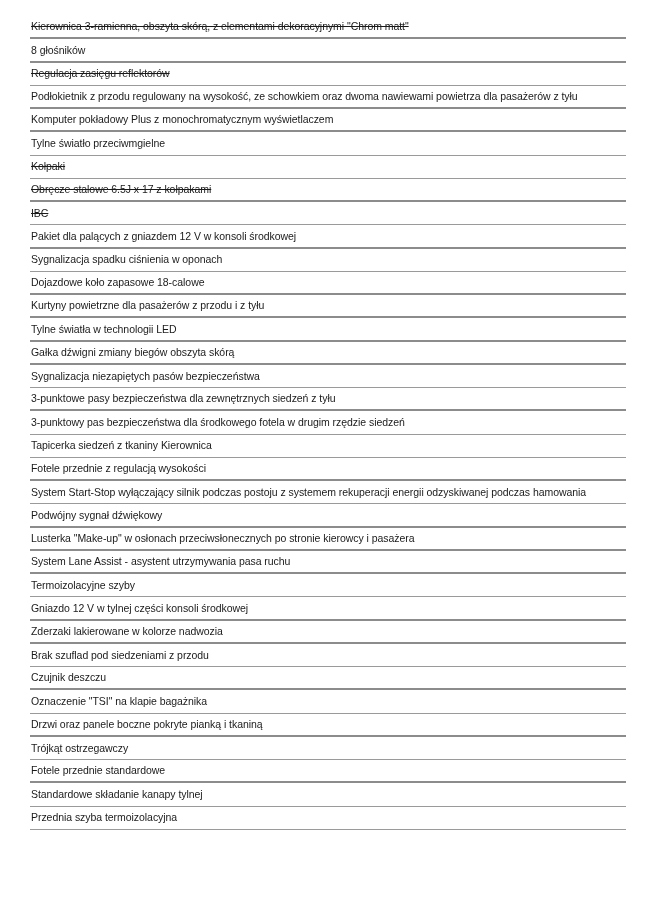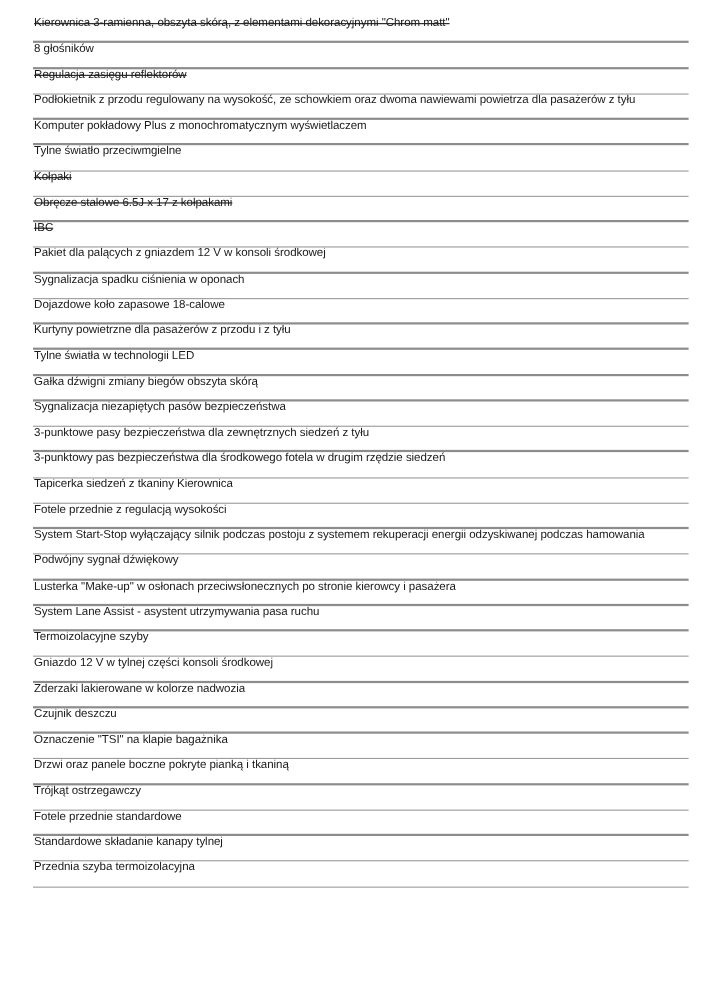--- a/index.html
+++ b/index.html
@@ -22,20 +22,21 @@
       width: 596px;
       margin: 0;
       padding: 0;
       list-style: none;
     }
     .feature-item {
       height: 23.25px;
       box-sizing: border-box;
       border-bottom: 2px solid #8c8c8c;
       display: flex;
+      align-items: center;
       padding-left: 1px;
       font-size: 10.5px;
       letter-spacing: -0.05px;
       white-space: nowrap;
       overflow: hidden;
     }
     .feature-item.thin {
       border-bottom-width: 1px;
       border-bottom-color: #9a9a9a;
     }
@@ -134,20 +135,23 @@
     </li>
     <li class="feature-item thin">
       <span class="label">Termoizolacyjne szyby</span>
     </li>
     <li class="feature-item">
       <span class="label">Gniazdo 12 V w tylnej części konsoli środkowej</span>
     </li>
     <li class="feature-item">
       <span class="label">Zderzaki lakierowane w kolorze nadwozia</span>
     </li>
+    <li class="feature-item thin">
+      <span class="label">Brak szuflad pod siedzeniami z przodu</span>
+    </li>
     <li class="feature-item">
       <span class="label">Czujnik deszczu</span>
     </li>
     <li class="feature-item thin">
       <span class="label">Oznaczenie "TSI" na klapie bagażnika</span>
     </li>
     <li class="feature-item">
       <span class="label">Drzwi oraz panele boczne pokryte pianką i tkaniną</span>
     </li>
     <li class="feature-item thin">

